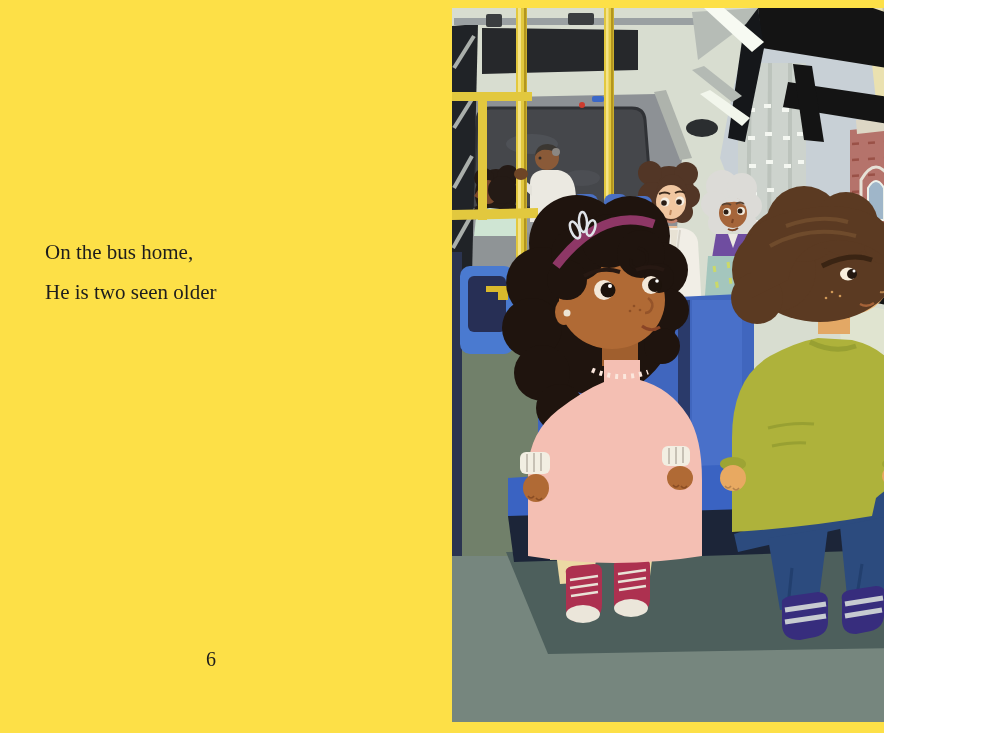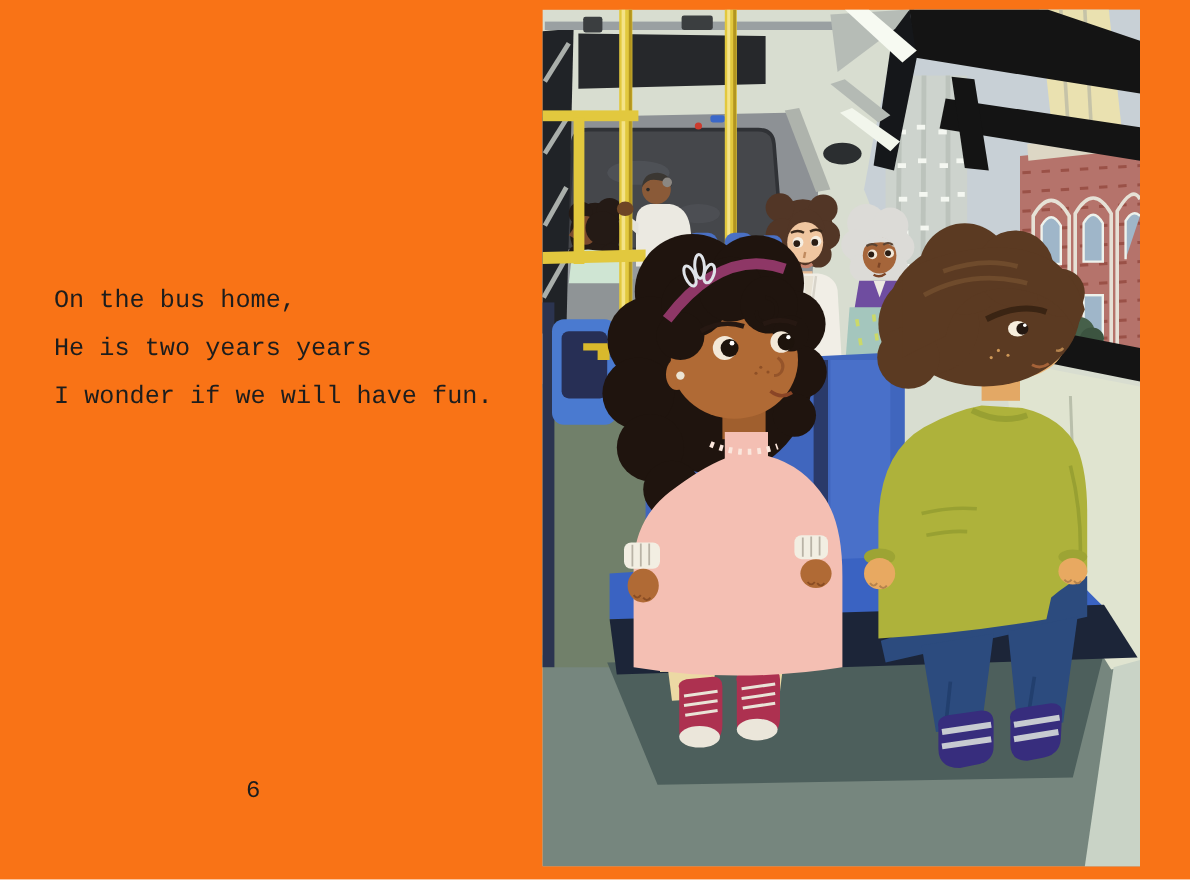--- a/index.html
+++ b/index.html
@@ -1,33 +1,32 @@
 <!DOCTYPE html>
 <html><head>
 <meta charset="utf-8">
 <style>
   html,body{margin:0;padding:0;background:#ffffff;}
-  .spread{position:relative;width:992px;height:733px;background:#f97316;overflow:hidden;
-          font-family:Liberation Mono, monospace;}
+  .spread{position:relative;width:884px;height:733px;background:#fde047;overflow:hidden;
+          font-family:Liberation Serif, serif;}
   .text-block{position:absolute;left:45px;top:232px;width:400px;color:#1d1d1d;}
   .text-block p{margin:0;font-size:21px;line-height:40px;white-space:nowrap;}
   .page-number{position:absolute;left:193px;top:648px;width:36px;text-align:center;
                font-size:20px;color:#1d1d1d;}
   .illustration{position:absolute;left:452px;top:8px;width:498px;height:714px;}
   .illustration svg{display:block;width:498px;height:714px;}
 </style>
 </head>
 <body>
 
 <div class="spread">
 
   <div class="text-block">
     <p>On the bus home,</p>
-    <p>He is two years years</p>
-    <p>I wonder if we will have fun.</p>
+    <p>He is two seen older</p>
   </div>
 
   <div class="page-number">6</div>
 
   <div class="illustration" role="img" aria-label="Inside a city bus, a young girl with dark curly hair, a purple headband with a small tiara and a pink sweater sits on a blue seat next to a taller boy with brown hair, an olive-green sweater and blue jeans who looks out the window. Behind them stand a woman in a white coat and an older woman with gray hair; a man in a white shirt holds a yellow pole near the rear window and another passenger sits at the back. Red brick and gray buildings pass by the windows.">
     <svg viewBox="0 0 498 714" xmlns="http://www.w3.org/2000/svg">
 
       <rect x="0" y="0" width="498" height="714" fill="#d8ddd0"></rect>
       <rect x="0" y="538" width="498" height="176" fill="#76867e"></rect>
 

